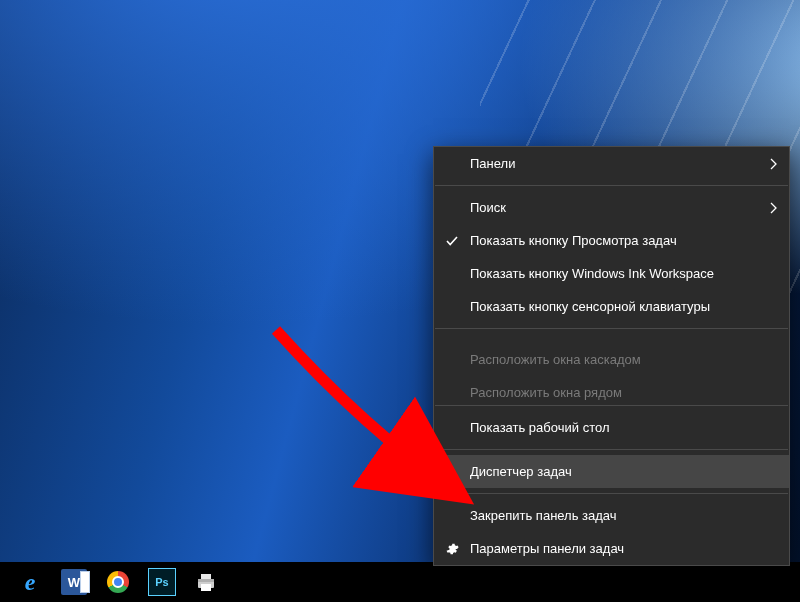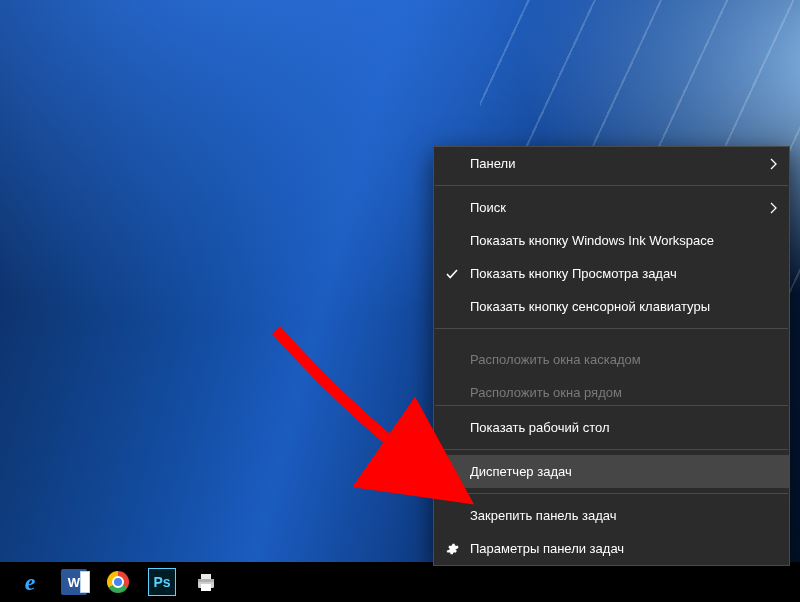--- a/index.html
+++ b/index.html
@@ -29,21 +29,21 @@
 
   
   .arrow{position:absolute;left:261px;top:320px;pointer-events:none;}
 
   
   .edge-e{font-family:Georgia,"Times New Roman",serif;font-weight:bold;color:#36a7ff;font-size:24px;font-style:italic;line-height:1;}
   .word-w{width:26px;height:26px;background:#2b579a;display:flex;align-items:center;justify-content:center;color:#fff;font-weight:700;font-size:13px;border-radius:2px;position:relative;}
   .word-w::after{content:"";position:absolute;right:-3px;top:2px;bottom:2px;width:8px;background:#fff;border:1px solid #bcd0ea;}
   .chrome{width:22px;height:22px;border-radius:50%;background:conic-gradient(#ea4335 0 120deg,#34a853 120deg 240deg,#fbbc05 240deg 360deg);position:relative;}
   .chrome::after{content:"";position:absolute;inset:5px;border-radius:50%;background:#4285f4;border:2px solid #fff;}
-  .ps{width:26px;height:26px;border:1px solid #5bd2ff;background:#001d26;color:#5bd2ff;font-weight:700;font-size:14px;display:flex;align-items:center;justify-content:center;}
+  .ps{width:26px;height:26px;border:1px solid #5bd2ff;background:#001d26;color:#5bd2ff;font-weight:700;font-size:11px;display:flex;align-items:center;justify-content:center;}
 </style>
 </head>
 <body>
 
 <div class="streak"></div>
 
 <div class="taskbar">
   <div class="tb-btn">
       <div class="tb-ico">
         <span class="edge-e">e</span>
@@ -88,29 +88,29 @@
   <div class="sep"></div>
   <div class="item clickable">
     <span>Поиск</span>
     <span class="chev">
         <svg width="7" height="12" viewBox="0 0 7 12">
           <path d="M1 1l5 5-5 5" stroke="#fff" stroke-width="1.3" fill="none"></path>
         </svg>
       </span>
   </div>
   <div class="item clickable">
-    <span>Показать кнопку Windows Ink Workspace</span>
-  </div>
-  <div class="item clickable">
     <span class="lead">
         <svg width="12" height="12" viewBox="0 0 12 12">
           <path d="M1 6l3.2 3.5L11 2" stroke="#fff" stroke-width="1.6" fill="none"></path>
         </svg>
       </span>
     <span>Показать кнопку Просмотра задач</span>
+  </div>
+  <div class="item clickable">
+    <span>Показать кнопку Windows Ink Workspace</span>
   </div>
   <div class="item clickable">
     <span>Показать кнопку сенсорной клавиатуры</span>
   </div>
   <div class="sep"></div>
   <div class="item disabled">
     <span>Расположить окна каскадом</span>
   </div>
   <div class="item disabled">
     <span>Расположить окна рядом</span>

